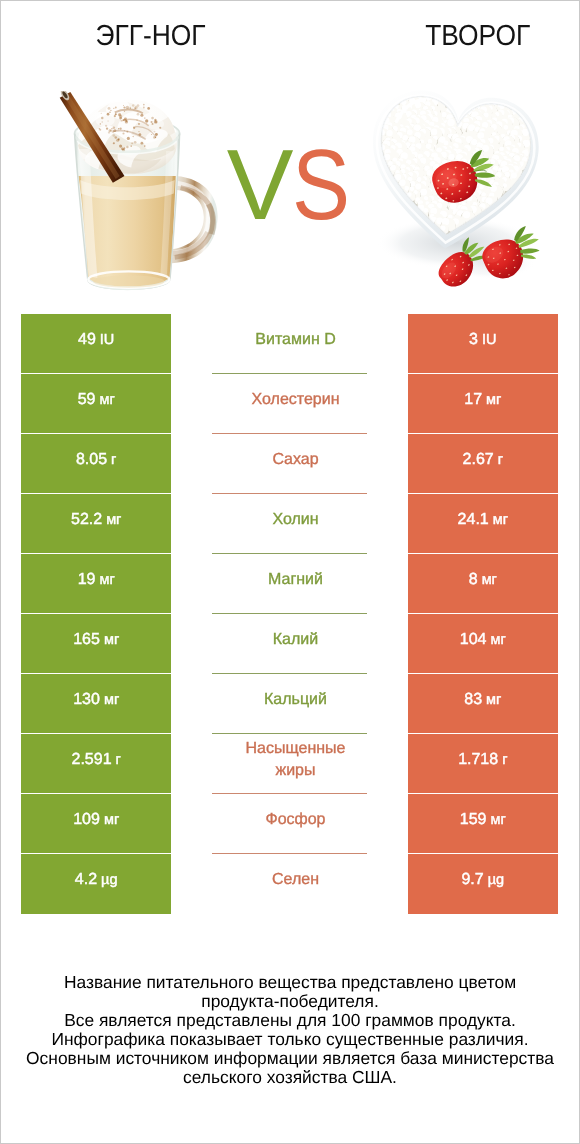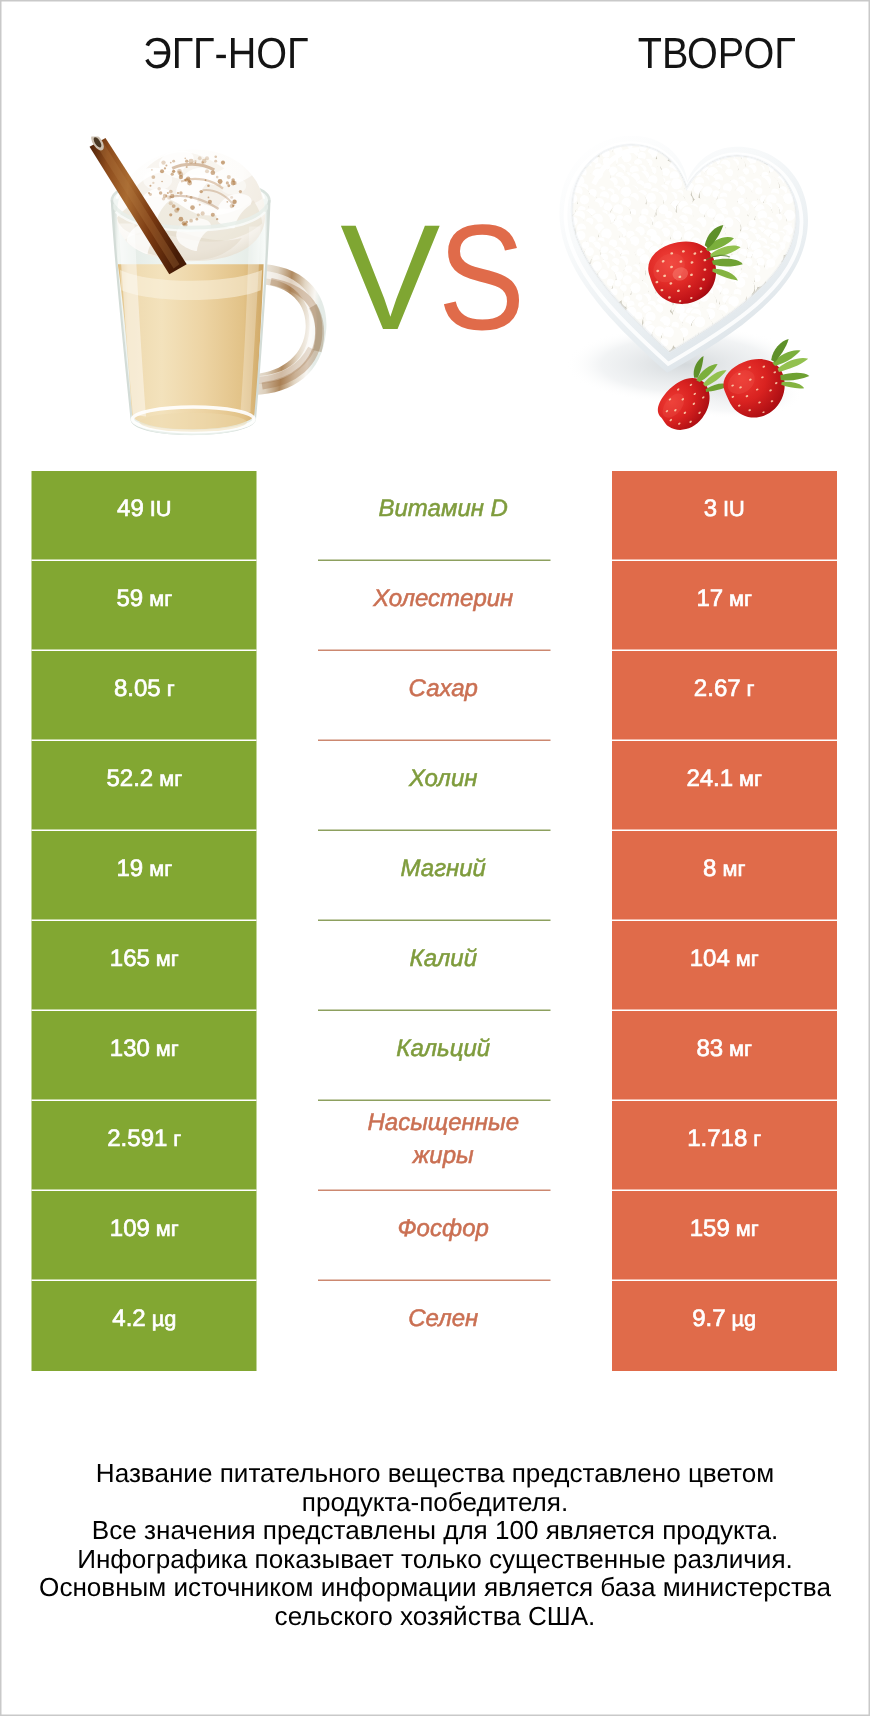--- a/index.html
+++ b/index.html
@@ -28,21 +28,21 @@
       font-family:"Liberation Sans",sans-serif;}
   .vs .v{color:#7FA632;}
   .vs .s{color:#E06B4A;display:inline-block;transform:scaleX(.87);transform-origin:left center;}
 
   
   .tbl{position:absolute;left:21px;top:314px;width:537px;}
   .row{display:flex;height:60px;align-items:stretch;gap:41px;}
   .cell{display:flex;align-items:center;justify-content:center;text-align:center;box-sizing:border-box;padding-bottom:8px;}
   .cell-left{width:179px;background:#82A732;color:#fff;border-bottom:1.4px solid #fff;}
   .cell-right{width:179px;background:#E06B4A;color:#fff;border-bottom:1.4px solid #fff;}
-  .cell-mid{width:179px;background:#fff;padding-left:18px;padding-right:6px;font-style:italic;}
+  .cell-mid{width:179px;background:#fff;padding-left:18px;padding-right:6px;}
   .row:last-child .cell-left,.row:last-child .cell-right{border-bottom:none;}
   .num{font-size:16px;font-weight:400;letter-spacing:0;-webkit-text-stroke:0.45px currentColor;}
   .unit{font-size:14.5px;font-weight:400;margin-left:4px;letter-spacing:0;-webkit-text-stroke:0.45px currentColor;}
   .lbl{font-size:16px;font-weight:400;line-height:22px;letter-spacing:0;-webkit-text-stroke:0.35px currentColor;}
   .w-left .lbl{color:#7F9C3D;}
   .w-right .lbl{color:#CA7053;}
   .w-left .cell-mid{border-bottom:1px solid #8DA05F;}
   .w-right .cell-mid{border-bottom:1px solid #CC8870;}
   .row:last-child .cell-mid{border-bottom:none;}
 
@@ -1698,18 +1698,18 @@
         <div class="cell cell-right">
           <span class="num">9.7</span>
           <span class="unit">µg</span>
         </div>
       </div>
     </div>
 
   <div class="footer" id="footer">
       <div>Название питательного вещества представлено цветом</div>
       <div>продукта-победителя.</div>
-      <div>Все значения представлены для 100 является продукта.</div>
+      <div>Все является представлены для 100 граммов продукта.</div>
       <div>Инфографика показывает только существенные различия.</div>
       <div>Основным источником информации является база министерства</div>
       <div>сельского хозяйства США.</div>
     </div>
 </div>
 
 </body></html>

